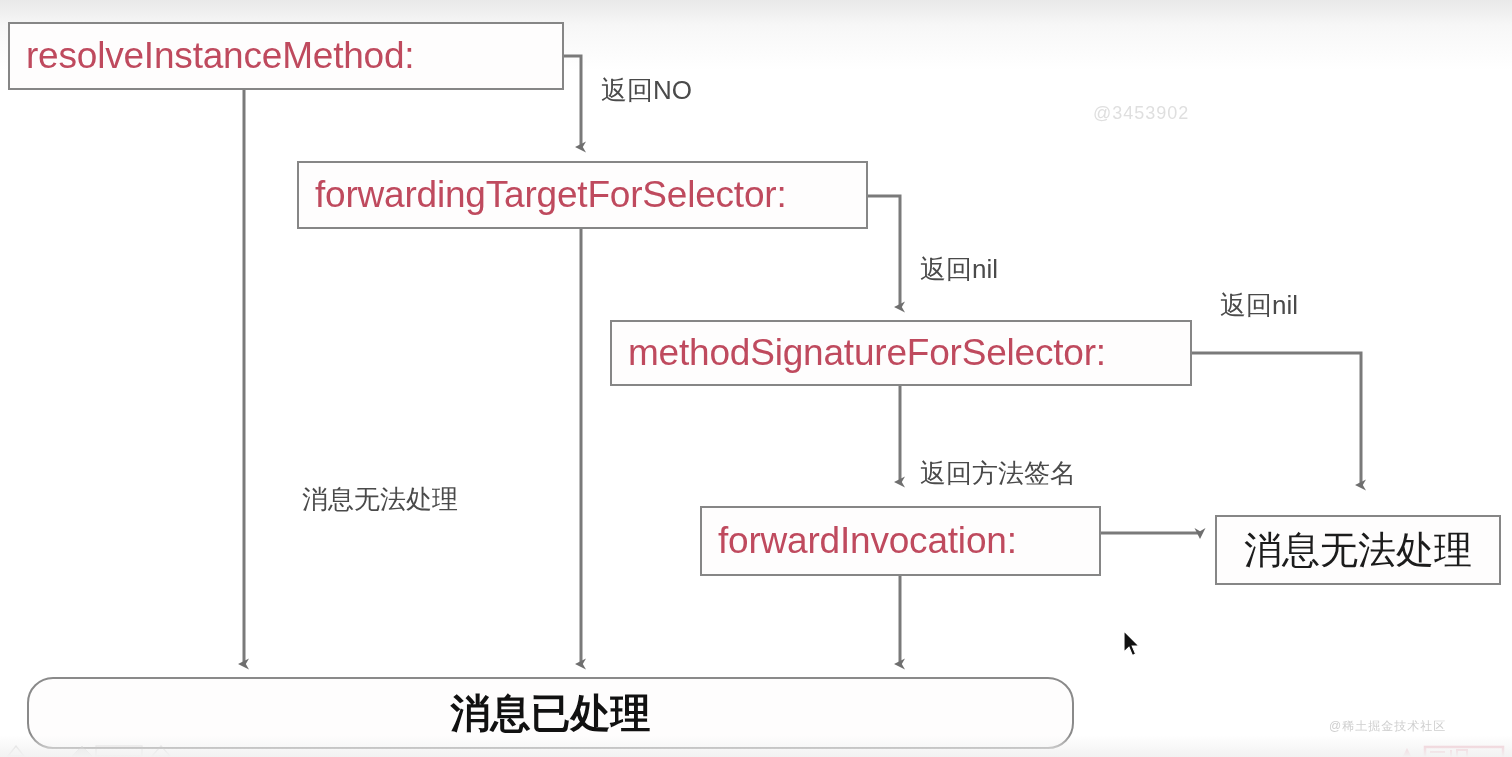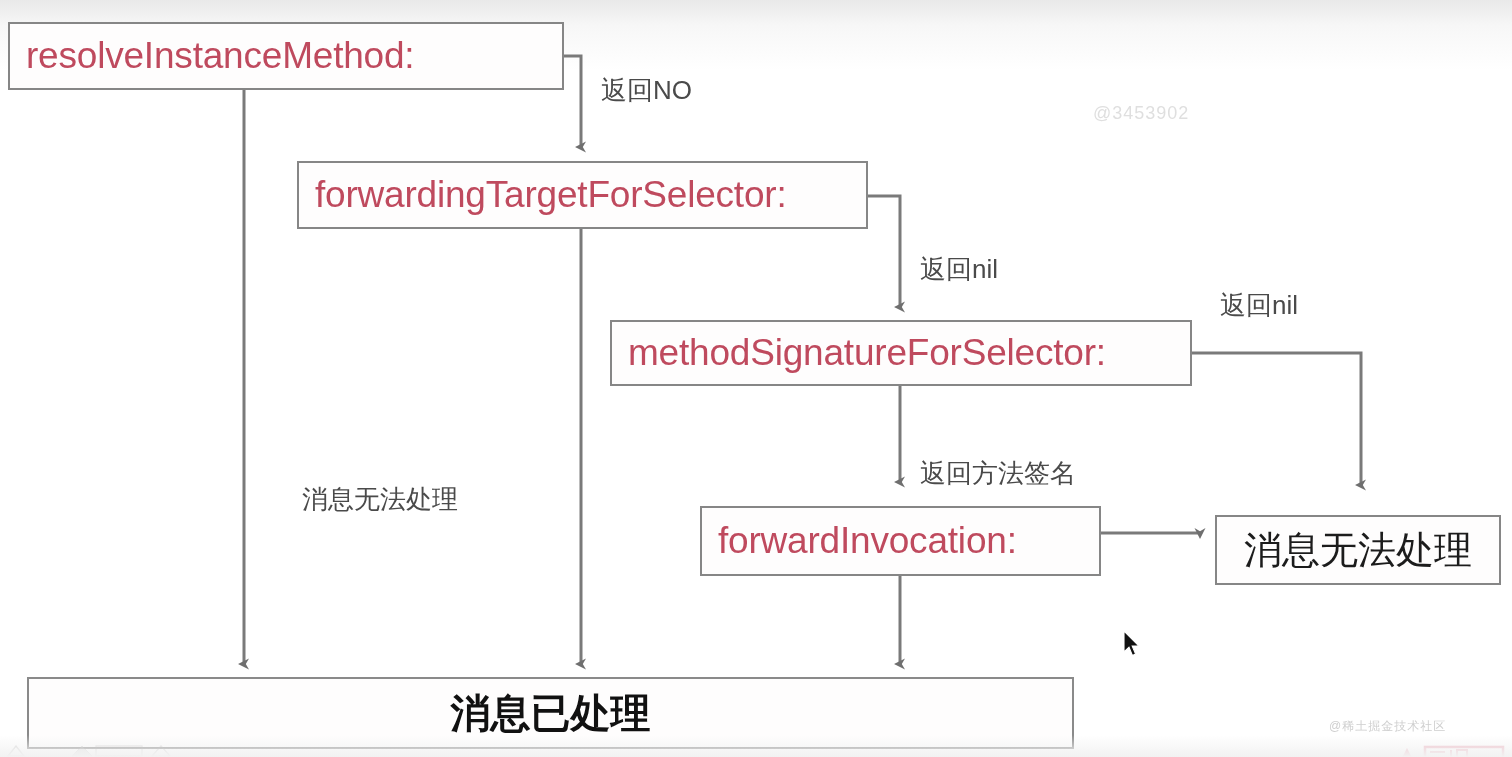--- a/index.html
+++ b/index.html
@@ -143,21 +143,21 @@
   </div>
 
   <div class="node code" style="left:700px; top:499px; width:401px; height:70px;margin-top:7px;">
     <span>forwardInvocation:</span>
   </div>
 
   <div class="node cn" style="left:1215px; top:499px; width:286px; height:70px;">
     <span>消息无法处理</span>
   </div>
 
-  <div class="node bottom" style="left:27px; top:677px; width:1047px; height:72px;">
+  <div class="node bottom" style="left:27px; top:677px; width:1047px; height:72px;border-radius:26px;">
     <span>消息已处理</span>
   </div>
 
   <div class="edge-label" style="left:601px; top:73px;">
     <span>返回NO</span>
   </div>
 
 
   <div class="edge-label" style="left:920px; top:252px;">
     <span>返回nil</span>

